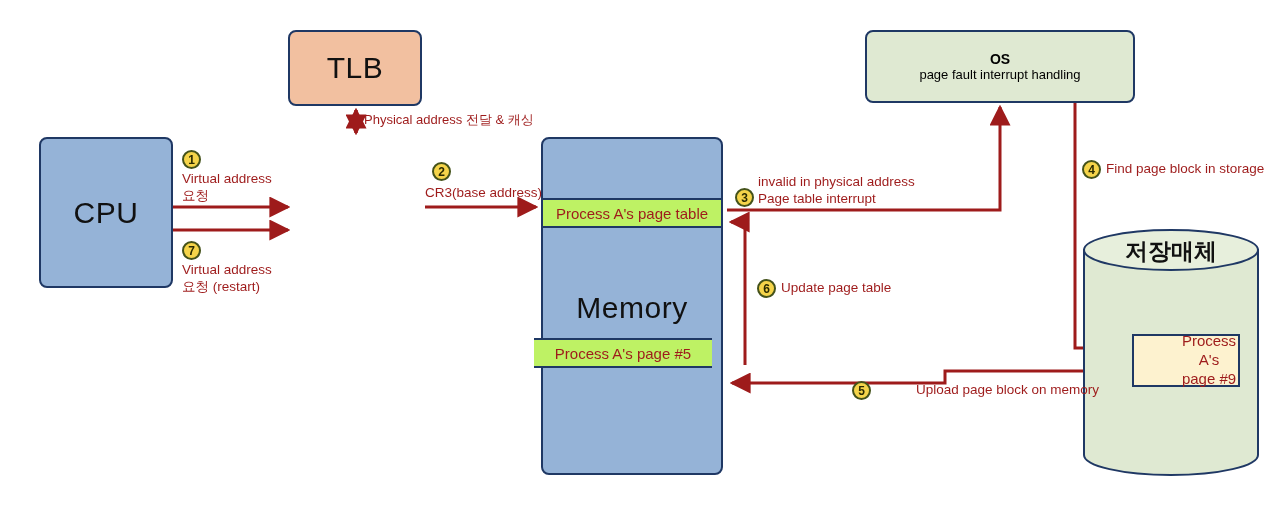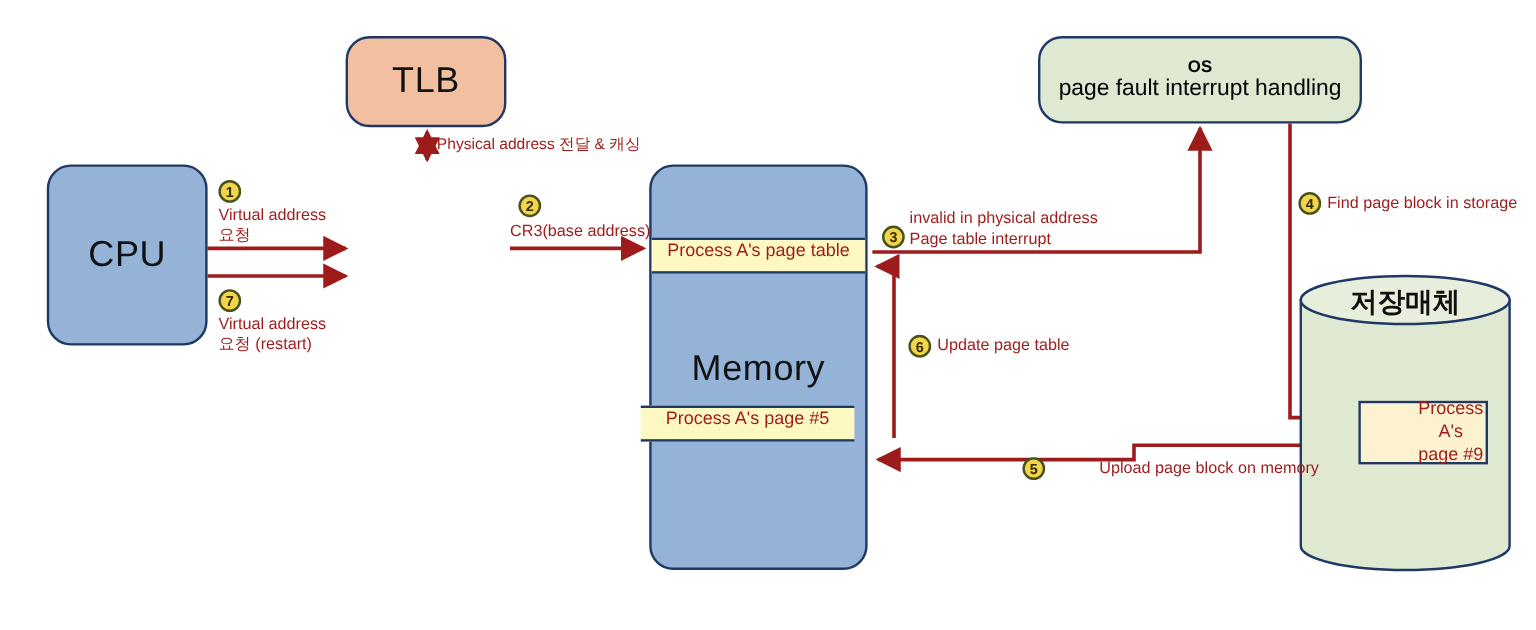--- a/index.html
+++ b/index.html
@@ -21,50 +21,50 @@
     position: absolute;
     box-sizing: border-box;
     display: flex;
     align-items: center;
     justify-content: center;
     flex-direction: column;
     text-align: center;
   }
   .rbox {
     border: 2px solid #1f3864;
-    border-radius: 20px;
+    border-radius: 8px;
   }
   .blue   { background: #95b3d7; }
   .orange { background: #f2c0a0; }
   .green  { background: #dfe9d2; }
 
   .big-label {
     font-size: 30px;
     color: #111111;
     letter-spacing: 0.5px;
   }
   .os-title {
     font-size: 14px;
     font-weight: bold;
     color: #000000;
     line-height: 1.15;
   }
   .os-sub {
-    font-size: 19px;
+    font-size: 13px;
     color: #000000;
     line-height: 1.2;
   }
   .band {
     position: absolute;
     box-sizing: border-box;
-    background: #fef9c3;
+    background: #bef264;
     border-top: 2px solid #1f3864;
     border-bottom: 2px solid #1f3864;
     display: flex;
-    align-items: flex-start;
+    align-items: center;
     justify-content: center;
     color: #9e1b1b;
     font-size: 15px;
   }
   .storage-box {
     position: absolute;
     box-sizing: border-box;
     background: #fdf2cf;
     border: 2px solid #1f3864;
     display: flex;

